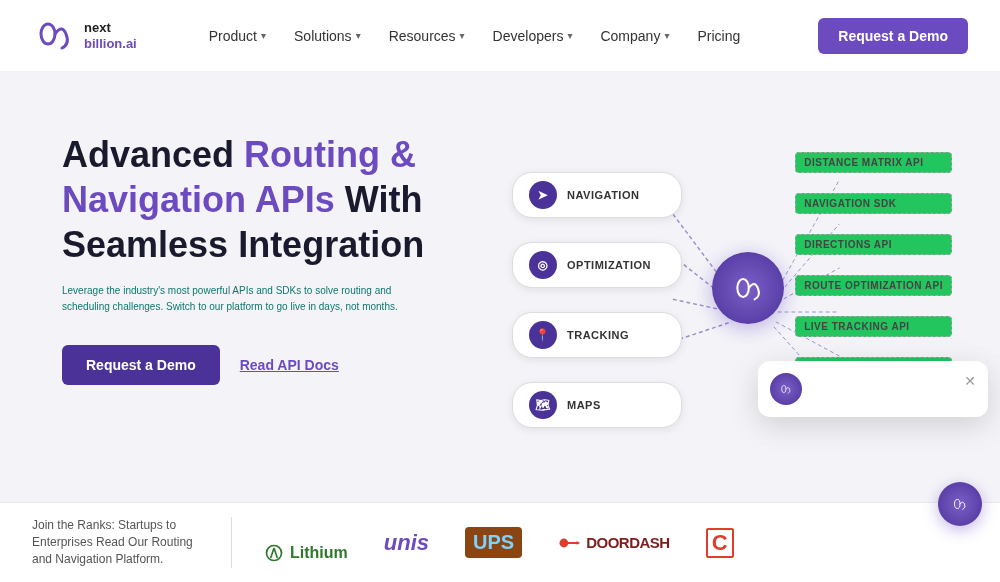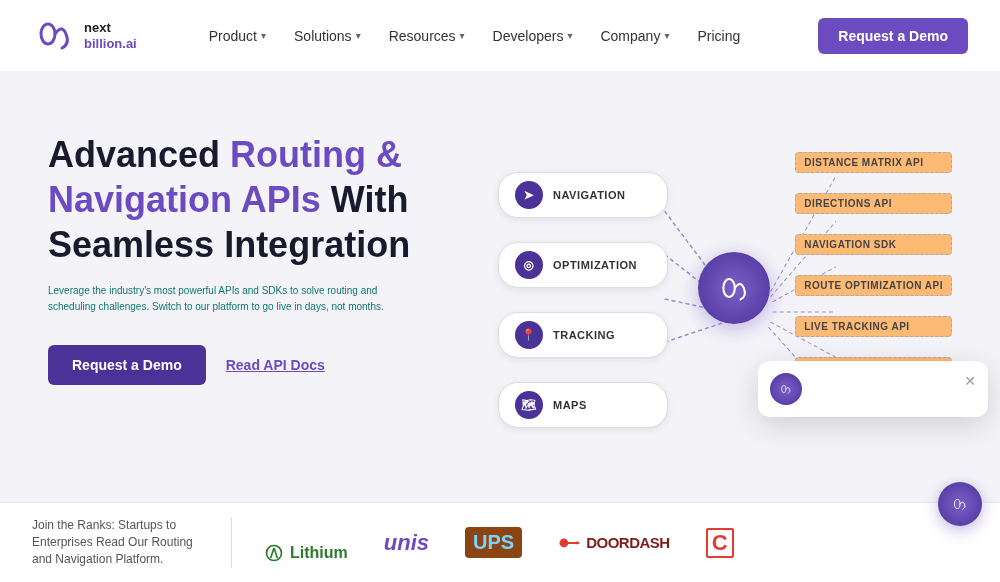--- a/index.html
+++ b/index.html
@@ -76,20 +76,21 @@
       display: flex;
       background: #f4f4f8;
       padding: 50px 48px 0 48px;
       position: relative;
       height: 430px;
       overflow: hidden;
     }
     .hero-left {
       flex: 0 0 420px;
       padding-top: 10px;
+      margin-left: 14px;
     }
     .hero-title {
       font-size: 36px;
       font-weight: 700;
       color: #1a1a2e;
       line-height: 1.25;
       margin-bottom: 16px;
     }
     .hero-title .highlight {
       color: #6c4bc1;
@@ -141,21 +142,21 @@
       gap: 20px;
     }
     .api-label {
       font-size: 10px;
       font-weight: 700;
       color: #444;
       letter-spacing: 0.5px;
       border: 1px dashed #aaa;
       padding: 4px 8px;
       border-radius: 4px;
-      background: #fdba74;
+      background: #22c55e;
       white-space: nowrap;
     }
     
     .feature-pills {
       position: absolute;
       left: 30px;
       top: 50px;
       display: flex;
       flex-direction: column;
       gap: 24px;
@@ -401,22 +402,22 @@
 
     <div class="center-circle">
       <svg width="36" height="36" viewBox="0 0 44 44" fill="none">
         <ellipse cx="16" cy="22" rx="7" ry="11" stroke="white" stroke-width="2.5" fill="none"></ellipse>
         <path d="M23 22 Q30 12 34 22 Q38 32 30 36" stroke="white" stroke-width="2.5" fill="none" stroke-linecap="round"></path>
       </svg>
     </div>
 
     <div class="api-labels">
       <div class="api-label">DISTANCE MATRIX API</div>
+      <div class="api-label">NAVIGATION SDK</div>
       <div class="api-label">DIRECTIONS API</div>
-      <div class="api-label">NAVIGATION SDK</div>
       <div class="api-label">ROUTE OPTIMIZATION API</div>
       <div class="api-label">LIVE TRACKING API</div>
       <div class="api-label">GEOFENCING API</div>
     </div>
   </div>
 
   <div class="chat-widget">
     <div class="chat-header">
       <div class="chat-avatar">
         <svg width="16" height="16" viewBox="0 0 44 44" fill="none">

